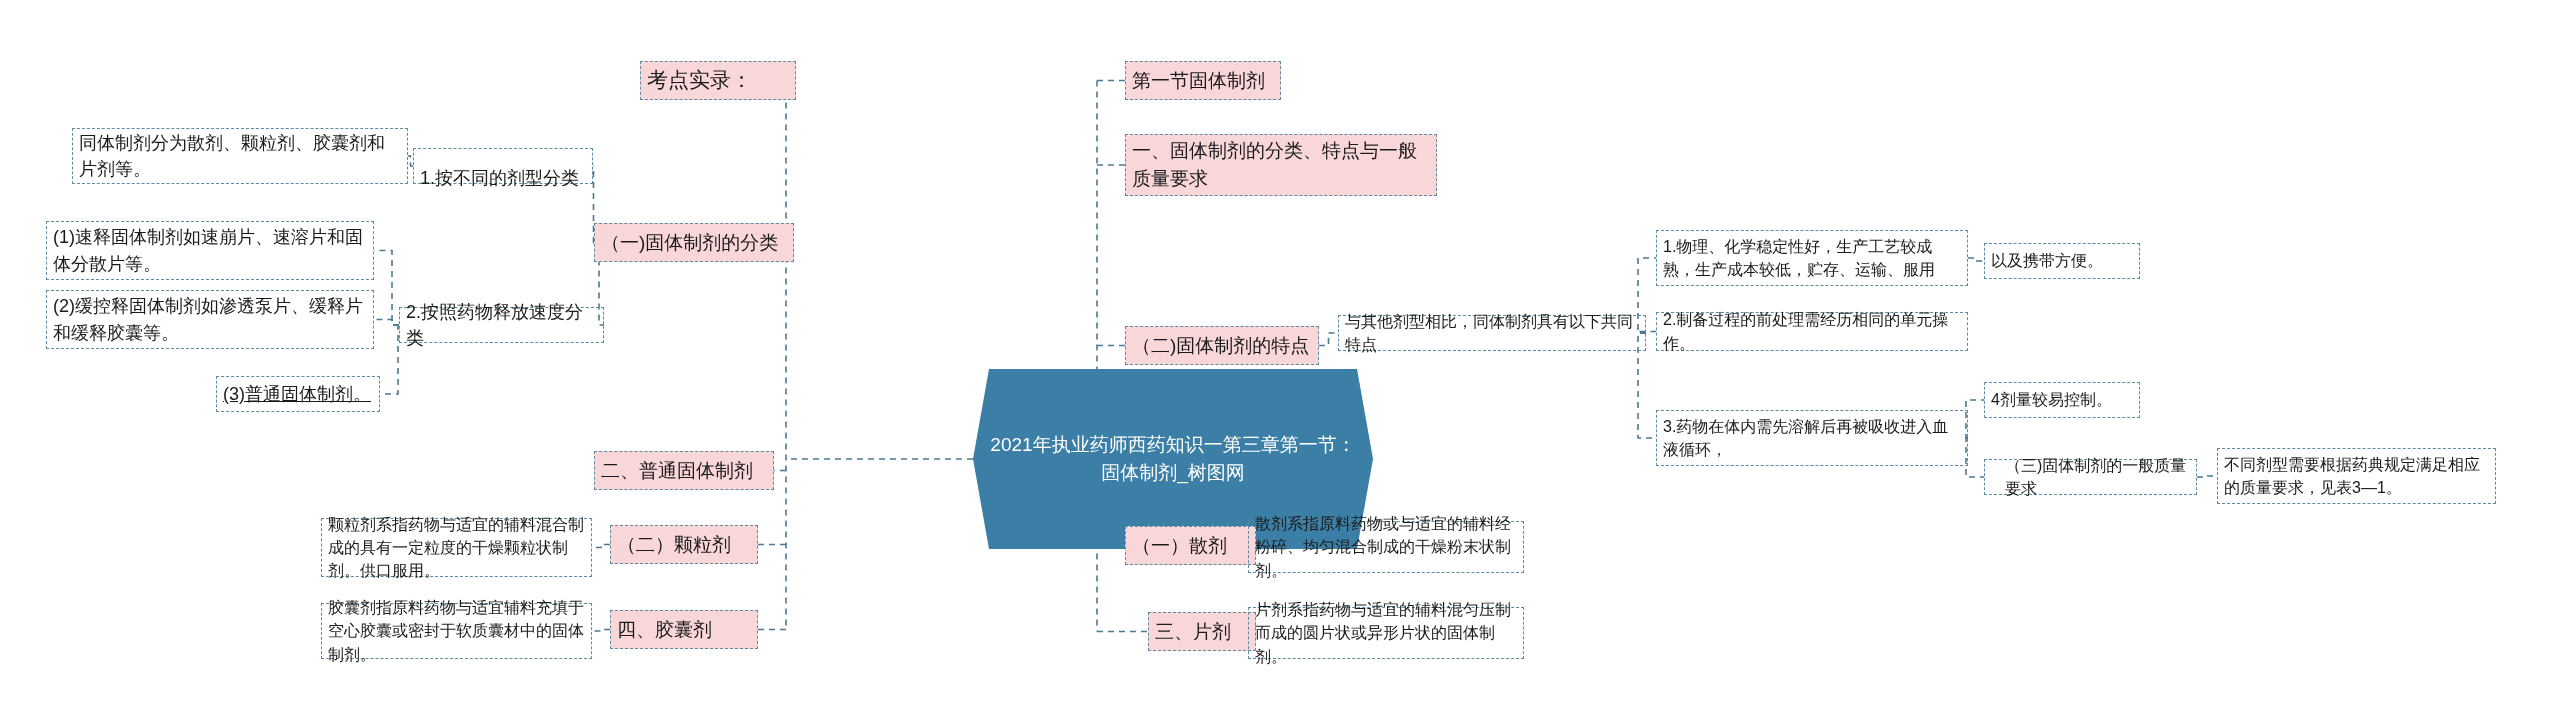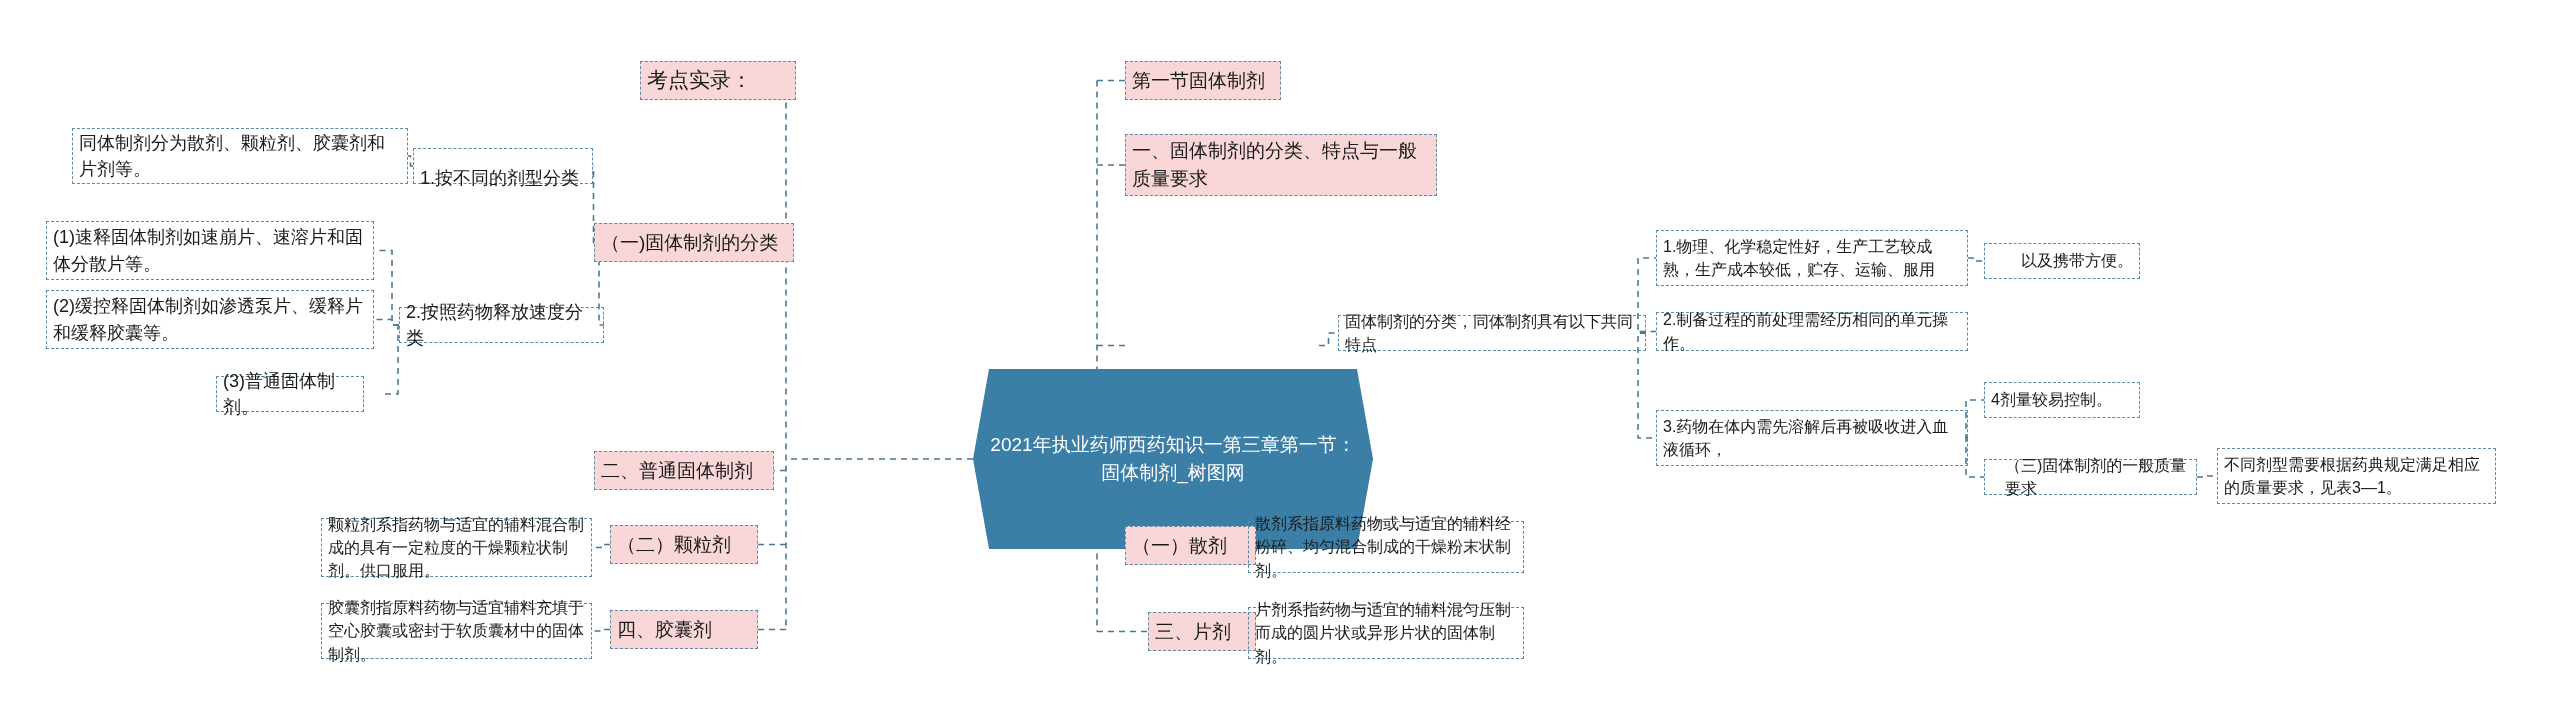--- a/index.html
+++ b/index.html
@@ -146,61 +146,64 @@
     </div>
     <div class="node plain" style="left: 72px; top: 128px; width: 336px; height: 56px;">
       <span class="txt" style="font-size: 18px;">同体制剂分为散剂、颗粒剂、胶囊剂和片剂等。</span>
     </div>
     <div class="node plain" style="left: 46px; top: 221px; width: 328px; height: 59px;">
       <span class="txt" style="font-size: 18px;">(1)速释固体制剂如速崩片、速溶片和固体分散片等。</span>
     </div>
     <div class="node plain" style="left: 46px; top: 290px; width: 328px; height: 59px;">
       <span class="txt" style="font-size: 18px;">(2)缓控释固体制剂如渗透泵片、缓释片和缓释胶囊等。</span>
     </div>
-    <div class="node plain" style="left: 216px; top: 376px; width: 148px; height: 36px;">
+    <div class="node plain" style="left: 216px; top: 376px; width: 164px; height: 36px; text-decoration: underline;">
       <span class="txt" style="font-size: 18px;">(3)普通固体制剂。</span>
     </div>
     <div class="node plain" style="left: 321px; top: 603px; width: 271px; height: 56px;">
       <span class="txt" style="font-size: 16px;">胶囊剂指原料药物与适宜辅料充填于空心胶囊或密封于软质囊材中的固体制剂。</span>
     </div>
     <div class="node plain" style="left: 321px; top: 518px; width: 271px; height: 59px;">
       <span class="txt" style="font-size: 16px;">颗粒剂系指药物与适宜的辅料混合制成的具有一定粒度的干燥颗粒状制剂。供口服用。</span>
     </div>
     <div class="node pink" style="left: 1125px; top: 61px; width: 156px; height: 39px;">
       <span class="txt" style="font-size: 19px;">第一节固体制剂</span>
     </div>
     <div class="node pink" style="left: 1125px; top: 134px; width: 312px; height: 62px;">
       <span class="txt" style="font-size: 19px;">一、固体制剂的分类、特点与一般质量要求</span>
     </div>
+    <div class="node pink" style="left: 1125px; top: 326px; width: 194px; height: 39px;">
+      <span class="txt" style="font-size: 19px;">（二)固体制剂的特点</span>
+    </div>
     <div class="node pink" style="left: 1125px; top: 526px; width: 131px; height: 39px;">
       <span class="txt" style="font-size: 19px;">（一）散剂</span>
     </div>
     <div class="node pink" style="left: 1148px; top: 612px; width: 108px; height: 39px;">
       <span class="txt" style="font-size: 19px;">三、片剂</span>
     </div>
     <div class="node plain" style="left: 1338px; top: 315px; width: 308px; height: 36px;">
-      <span class="txt" style="font-size: 16px;">固体制剂的分类，同体制剂具有以下共同特点</span>
+      <span class="txt" style="font-size: 16px;">与其他剂型相比，同体制剂具有以下共同特点</span>
     </div>
     <div class="node plain" style="left: 1248px; top: 521px; width: 276px; height: 52px;">
       <span class="txt" style="font-size: 16px;">散剂系指原料药物或与适宜的辅料经粉碎、均匀混合制成的干燥粉末状制剂。</span>
     </div>
     <div class="node plain" style="left: 1248px; top: 607px; width: 276px; height: 52px;">
       <span class="txt" style="font-size: 16px;">片剂系指药物与适宜的辅料混匀压制而成的圆片状或异形片状的固体制剂。</span>
     </div>
     <div class="node plain" style="left: 1656px; top: 230px; width: 312px; height: 56px;">
       <span class="txt" style="font-size: 16px;">1.物理、化学稳定性好，生产工艺较成熟，生产成本较低，贮存、运输、服用</span>
     </div>
     <div class="node plain" style="left: 1656px; top: 312px; width: 312px; height: 39px;">
       <span class="txt" style="font-size: 16px;">2.制备过程的前处理需经历相同的单元操作。</span>
     </div>
     <div class="node plain" style="left: 1656px; top: 410px; width: 312px; height: 56px;">
       <span class="txt" style="font-size: 16px;">3.药物在体内需先溶解后再被吸收进入血液循环，</span>
     </div>
     <div class="node plain" style="left: 1984px; top: 243px; width: 156px; height: 36px;">
-      <span class="txt" style="font-size: 16px; text-align: right;">以及携带方便。</span>
+      <span class="txt" style="font-size: 16px;">以及携带方便。</span>
     </div>
     <div class="node plain" style="left: 1984px; top: 382px; width: 156px; height: 36px;">
       <span class="txt" style="font-size: 16px;">4剂量较易控制。</span>
     </div>
     <div class="node plain" style="left: 1984px; top: 459px; width: 213px; height: 36px; padding-left: 20px;">
       <span class="txt" style="font-size: 16px;">（三)固体制剂的一般质量要求</span>
     </div>
     <div class="node plain" style="left: 2217px; top: 448px; width: 279px; height: 56px;">
       <span class="txt" style="font-size: 16px;">不同剂型需要根据药典规定满足相应的质量要求，见表3—1。</span>
     </div>

